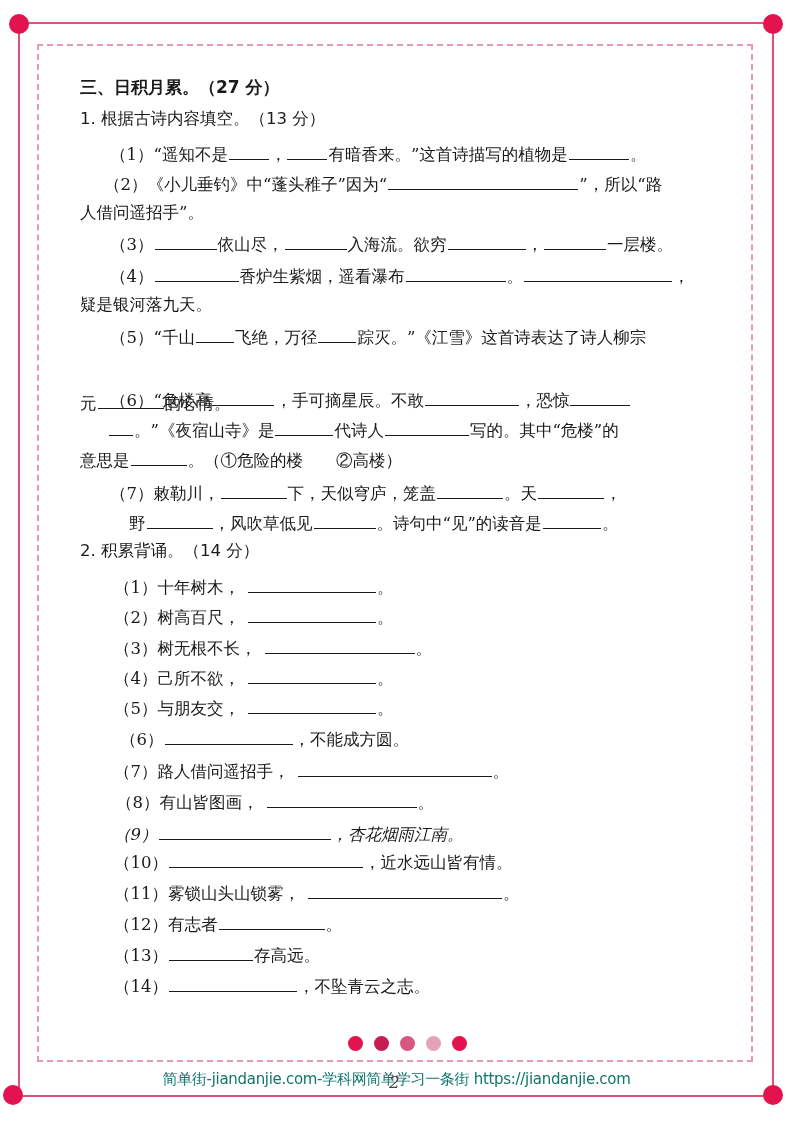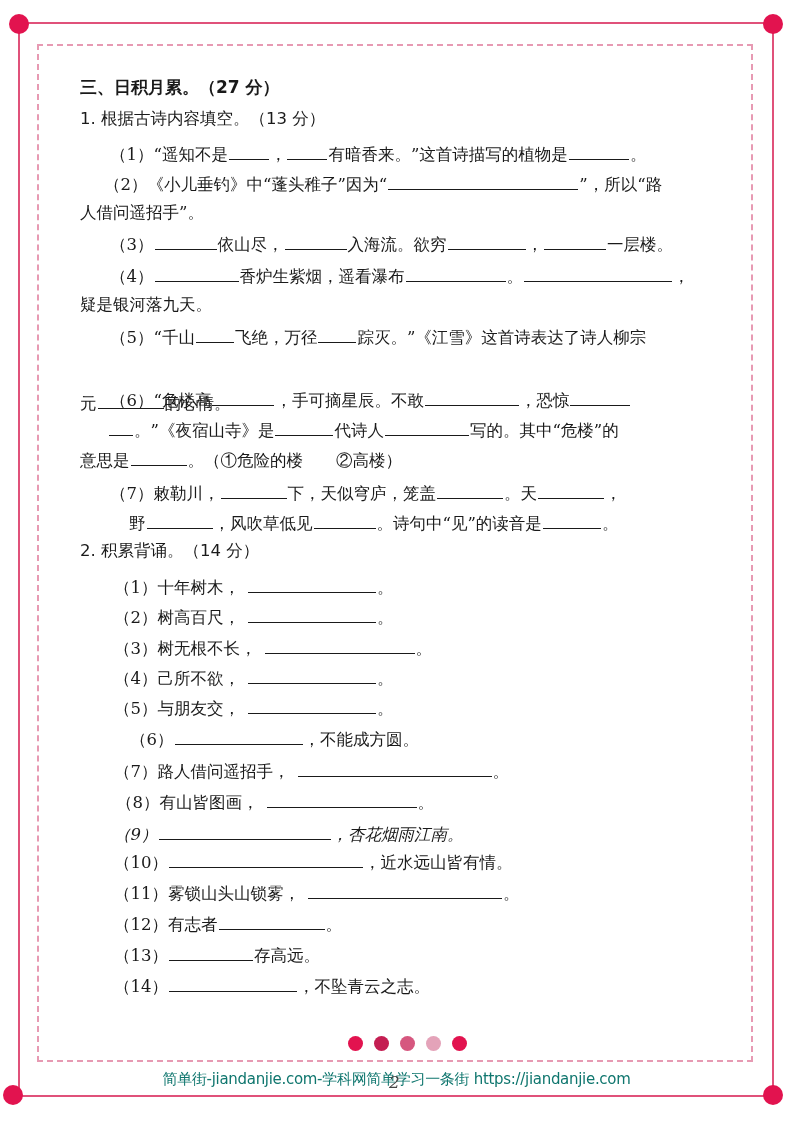--- a/index.html
+++ b/index.html
@@ -77,21 +77,21 @@
   <span>野</span><span class="blank" style="width:66px"></span><span>，风吹草低见</span><span class="blank" style="width:62px"></span><span>。诗句中“见”的读音是</span><span class="blank" style="width:58px"></span><span>。</span>
 </div>
 
 <div class="line h-q" style="left:80px;top:540px;">2.  积累背诵。（14 分）</div>
 
 <div class="line" style="left:114px;top:575px;"><span>（1）十年树木，</span><span class="blank" style="width:128px;margin-left:8px"></span><span>。</span></div>
 <div class="line" style="left:114px;top:605px;"><span>（2）树高百尺，</span><span class="blank" style="width:128px;margin-left:8px"></span><span>。</span></div>
 <div class="line" style="left:114px;top:636px;"><span>（3）树无根不长，</span><span class="blank" style="width:150px;margin-left:8px"></span><span>。</span></div>
 <div class="line" style="left:114px;top:666px;"><span>（4）己所不欲，</span><span class="blank" style="width:128px;margin-left:8px"></span><span>。</span></div>
 <div class="line" style="left:114px;top:696px;"><span>（5）与朋友交，</span><span class="blank" style="width:128px;margin-left:8px"></span><span>。</span></div>
-<div class="line" style="left:130px;top:727px;"><span>（6）</span><span class="blank" style="width:128px"></span><span>，不能成方圆。</span></div>
+<div class="line" style="left:120px;top:727px;"><span>（6）</span><span class="blank" style="width:128px"></span><span>，不能成方圆。</span></div>
 <div class="line" style="left:114px;top:759px;"><span>（7）路人借问遥招手，</span><span class="blank" style="width:194px;margin-left:8px"></span><span>。</span></div>
 <div class="line" style="left:104px;top:790px;margin-left:12px;"><span>（8）有山皆图画，</span><span class="blank" style="width:150px;margin-left:8px"></span><span>。</span></div>
 <div class="line" style="left:114px;top:822px;font-style:italic;"><span>（9）</span><span class="blank" style="width:172px"></span><span>，杏花烟雨江南。</span></div>
 <div class="line" style="left:114px;top:850px;"><span>（10）</span><span class="blank" style="width:194px"></span><span>，近水远山皆有情。</span></div>
 <div class="line" style="left:114px;top:881px;"><span>（11）雾锁山头山锁雾，</span><span class="blank" style="width:194px;margin-left:8px"></span><span>。</span></div>
 <div class="line" style="left:114px;top:912px;text-align:right;"><span>（12）有志者</span><span class="blank" style="width:106px"></span><span>。</span></div>
 <div class="line" style="left:114px;top:943px;"><span>（13）</span><span class="blank" style="width:84px"></span><span>存高远。</span></div>
 <div class="line" style="left:114px;top:974px;"><span>（14）</span><span class="blank" style="width:128px"></span><span>，不坠青云之志。</span></div>
 
 <div class="dots">

